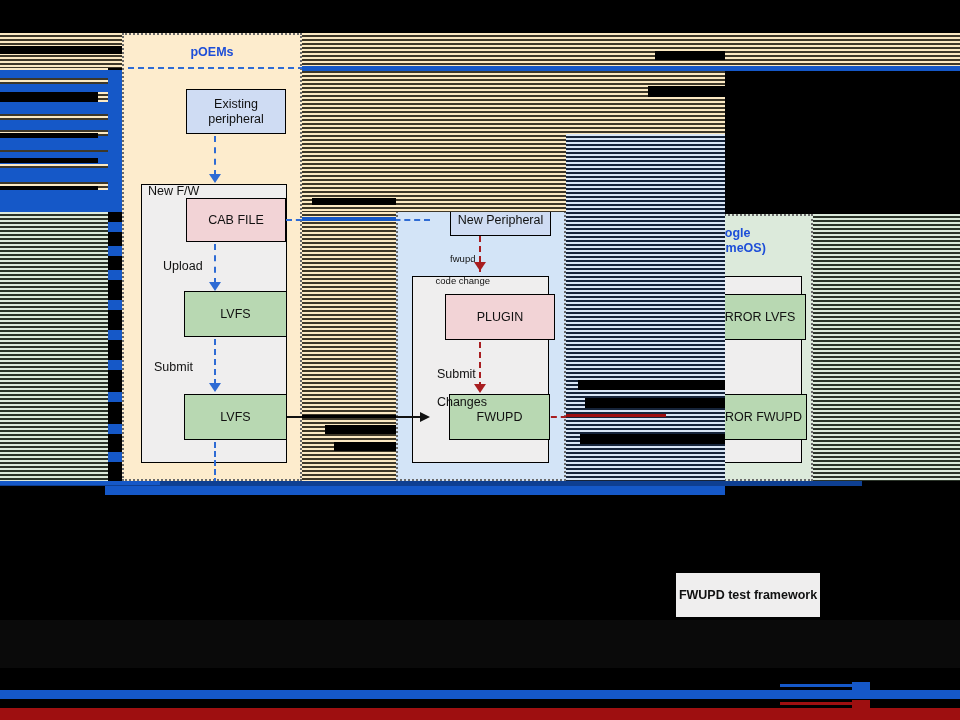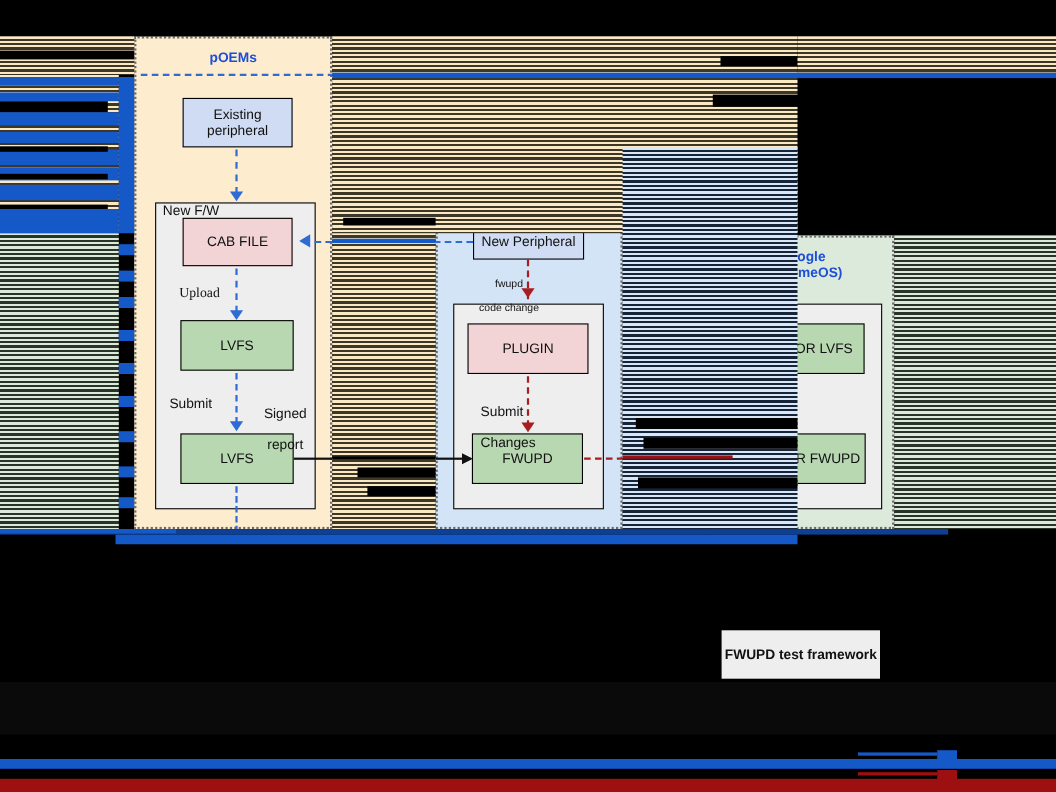--- a/index.html
+++ b/index.html
@@ -21,42 +21,42 @@
   #lane-google{left:645px;top:214px;width:168px;height:267px;background:#dceadb;}
 
   
   .group{position:absolute;background:#efeeee;border:1.4px solid #000;box-sizing:border-box;}
   #group-poems{left:141px;top:184px;width:146px;height:279px;}
   #group-plugin{left:412px;top:276px;width:137px;height:187px;}
   #group-google{left:656px;top:276px;width:146px;height:187px;}
 
   
   .node{position:absolute;border:1.4px solid #000;box-sizing:border-box;
-        font-size:12.5px;color:#111;line-height:15px;}
+        font-size:12.5px;color:#111;line-height:15px;margin-left:20px;}
   .node.blue{background:#cfdcf3;}
   .node.pink{background:#f2d3d6;}
   .node.green{background:#b8d8b2;}
 
   #n-existing{left:166px;top:89px;width:100px;height:45px;}
   #n-cabfile{left:166px;top:198px;width:100px;height:44px;}
   #n-lvfs1{left:164px;top:291px;width:103px;height:46px;}
   #n-lvfs2{left:164px;top:394px;width:103px;height:46px;}
   #n-newperipheral{left:430px;top:205px;width:101px;height:31px;}
   #n-plugin{left:425px;top:294px;width:110px;height:46px;}
   #n-fwupd{left:429px;top:394px;width:101px;height:46px;}
   #n-mirrorlvfs{left:680px;top:294px;width:106px;height:46px;}
   #n-mirrorfwupd{left:677px;top:394px;width:110px;height:46px;}
   #n-testframework{left:656px;top:573px;width:144px;height:44px;background:#efeeee;
         border:none;font-weight:bold;font-size:12.5px;}
 
   
   .elabel{position:absolute;font-size:12.5px;color:#111;line-height:14px;white-space:pre;}
   .elabel.small{font-size:9.5px;text-align:center;line-height:11px;}
   #lbl-newfw{left:148px;top:152px;margin-top:32px;}
-  #lbl-upload{left:163px;top:259px;font-family:Liberation Serif, serif;}
+  #lbl-upload{left:163px;top:259px;}
   #lbl-submit{left:154px;top:360px;}
   #lbl-signed{left:226px;top:355px;text-align:center;}
   #lbl-fwupdcode{left:425px;top:242px;}
   #lbl-submitchanges{left:423px;top:353px;line-height:14px;}
 
   
   .vdash{position:absolute;width:0;border-left:2.6px dashed #2e6bd4;}
   .vdash.red{border-left-color:#a81d20;}
   .hdash{position:absolute;height:0;border-top:2.6px dashed #2e6bd4;}
   .hdash.red{border-top-color:#a81d20;}
@@ -152,24 +152,20 @@
   <div class="node green ctr" id="n-lvfs2">LVFS</div>
   <div class="node pink ctr" id="n-plugin">PLUGIN</div>
   <div class="node blue ctr" id="n-newperipheral">New Peripheral</div>
   <div class="node green ctr" id="n-fwupd">FWUPD</div>
   <div class="node green ctr" id="n-mirrorlvfs">MIRROR LVFS</div>
   <div class="node green ctr" id="n-mirrorfwupd">MIRROR FWUPD</div>
 
   <div class="elabel" id="lbl-newfw">New F/W</div>
   <div class="elabel" id="lbl-upload">Upload</div>
   <div class="elabel" id="lbl-submit">Submit</div>
-  <div class="elabel" id="lbl-signed">
-    <span>Signed</span><br>
-    <span>report</span>
-  </div>
   <div class="elabel small" id="lbl-fwupdcode">
     <span>fwupd</span><br>
     <span>code change</span>
   </div>
   <div class="elabel" id="lbl-submitchanges">
     <span>Submit</span><br>
     <span>Changes</span>
   </div>
 
   <div class="glitch streak-black" style="left:0;top:0;width:960px;height:33px;"></div>

